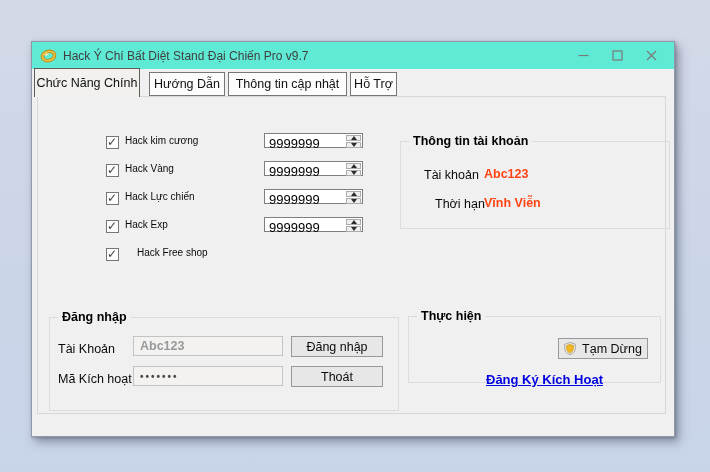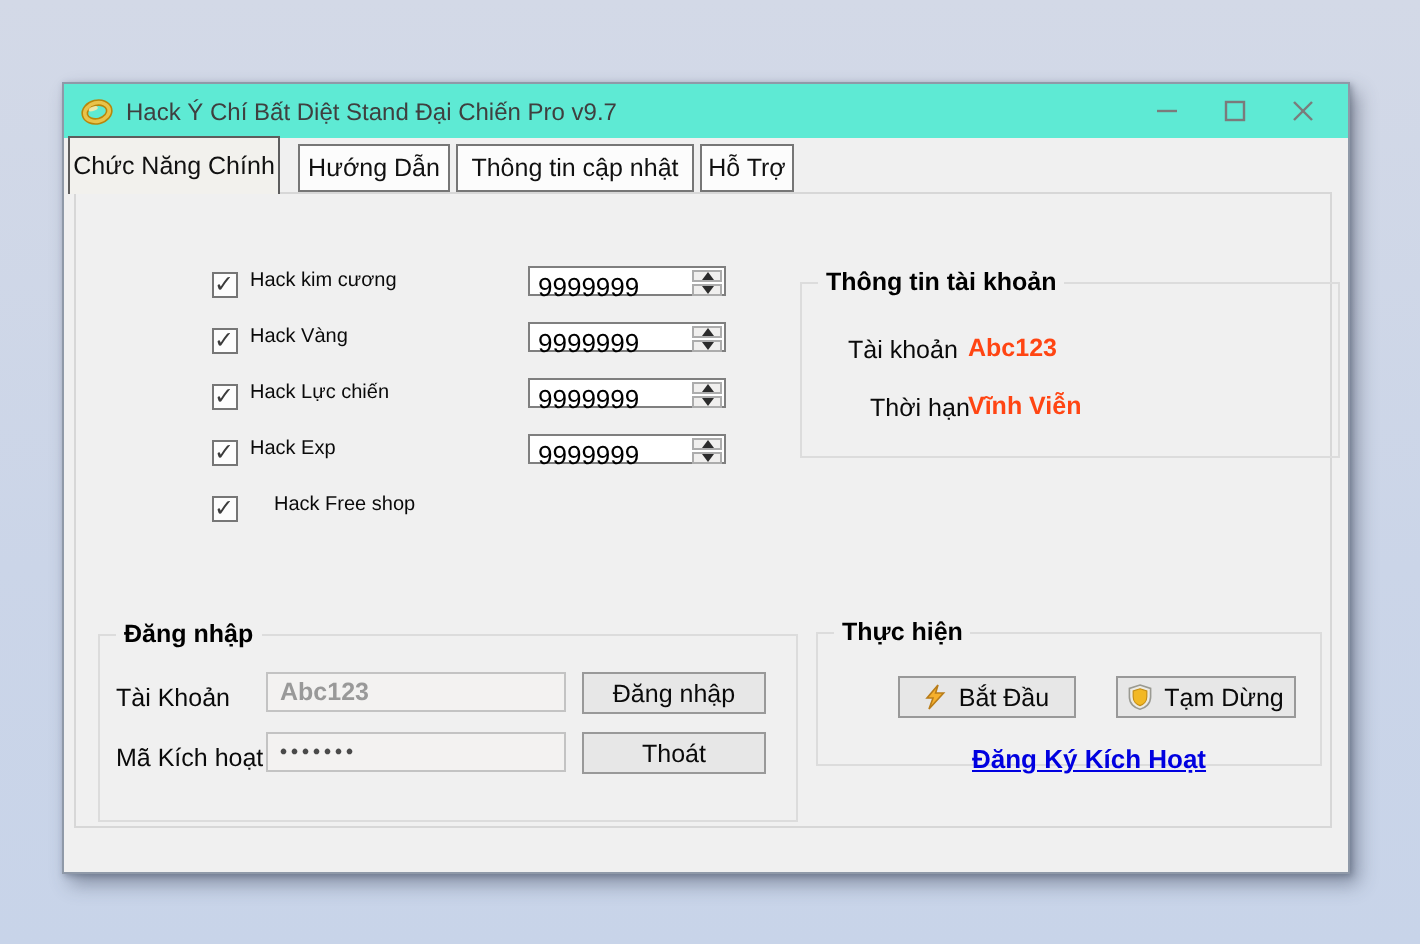--- a/index.html
+++ b/index.html
@@ -197,28 +197,20 @@
   <span class="info-label" style="left:26px; top:300px;">Tài Khoản</span>
   <div class="tbox username" style="left:101px; top:294px;">Abc123</div>
   <button class="btn" style="left:259px; top:294px; width:92px; height:21px;">Đăng nhập</button>
   <span class="info-label" style="left:26px; top:330px;">Mã Kích hoạt</span>
   <div class="tbox password" style="left:101px; top:324px;">•••••••</div>
   <button class="btn" style="left:259px; top:324px; width:92px; height:21px;">Thoát</button>
 
   <div class="group" style="left:376px; top:274px; width:253px; height:67px;">
     <span class="group-title">Thực hiện</span>
   </div>
-  <button class="btn" style="left:417px; top:296px; width:89px; height:21px;">
-    <span class="ico">
-      <svg width="11" height="13" viewBox="0 0 11 13">
-          <polygon points="7,0.5 1.5,7 4.5,7 2.5,12.5 9.8,4.5 5.8,4.5" fill="#f6b02c" stroke="#b97d1a" stroke-width="0.8"></polygon>
-        </svg>
-    </span>
-    <span>Bắt Đầu</span>
-  </button>
   <button class="btn" style="left:526px; top:296px; width:90px; height:21px;">
     <span class="ico">
       <svg width="12" height="13" viewBox="0 0 12 13">
         <path d="M6 0.5 L11.3 2.2 V6.5 C11.3 9.8 8.8 12 6 12.6 C3.2 12 0.7 9.8 0.7 6.5 V2.2 Z" fill="#eceae2" stroke="#9a9a92" stroke-width="0.8"></path>
         <path d="M6 2.4 L9.4 3.5 V6.4 C9.4 8.6 7.9 10.3 6 10.8 C4.1 10.3 2.6 8.6 2.6 6.4 V3.5 Z" fill="#f2b824" stroke="#c68f14" stroke-width="0.6"></path>
       </svg>
     </span>
     <span>Tạm Dừng</span>
   </button>
   <a class="link" style="left:454px; top:330px;">Đăng Ký Kích Hoạt</a>

